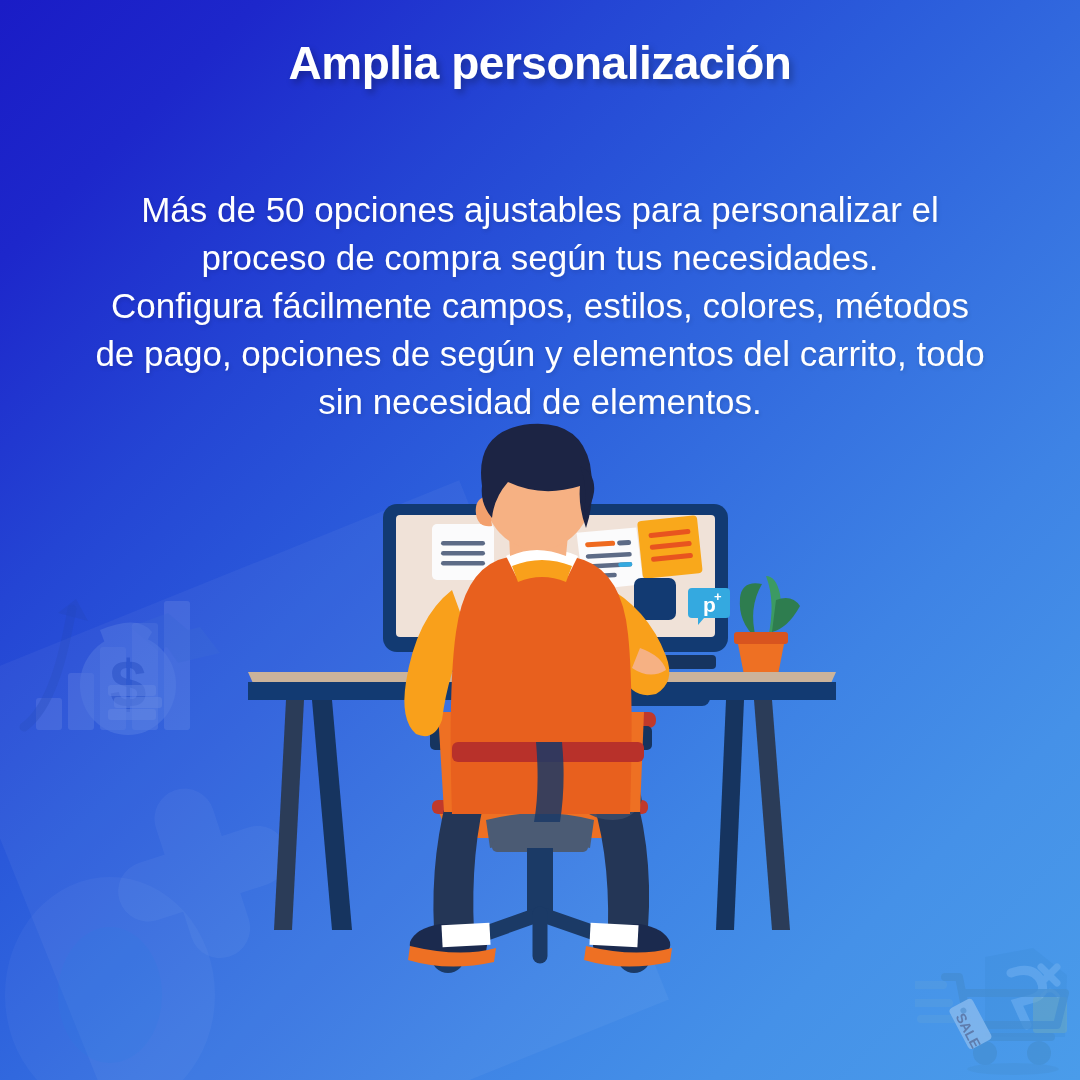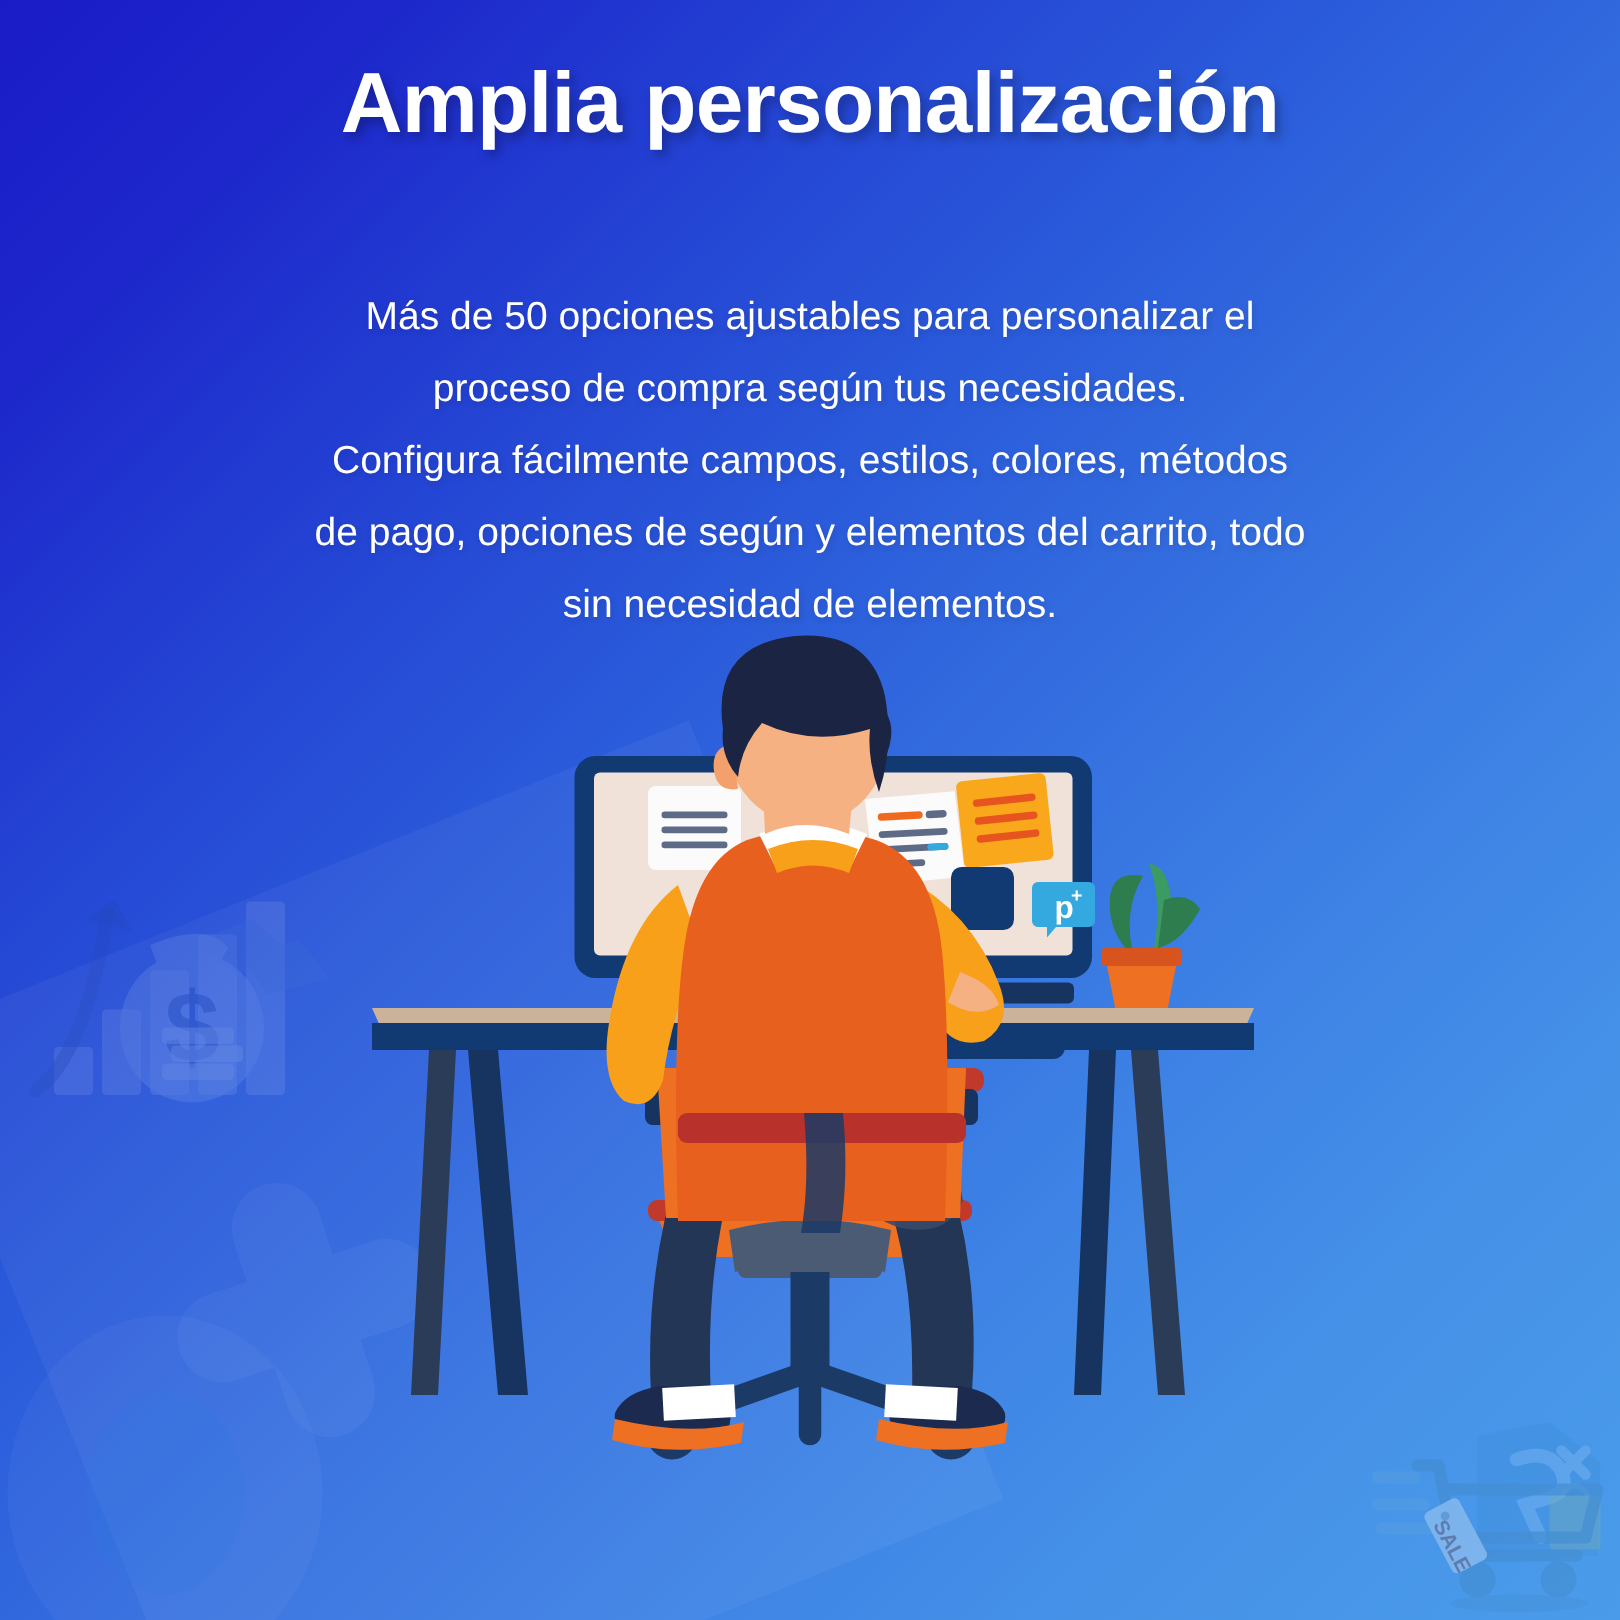--- a/index.html
+++ b/index.html
@@ -39,34 +39,34 @@
   .wm-ring   { left: 0px;   top: 875px; width: 220px; height: 240px; opacity: .24; }
   .wm-cart   { left: 915px; top: 945px; width: 170px; height: 140px; opacity: .34; }
 
   
   .title {
     position: absolute;
     left: 0; right: 0;
     top: 36px;
     text-align: center;
     color: #ffffff;
-    font-size: 57px;
+    font-size: 46px;
     font-weight: bold;
     letter-spacing: -0.5px;
     text-shadow: 3px 4px 7px rgba(0,0,0,0.28);
   }
   .body-copy {
     position: absolute;
     left: 50%;
     transform: translateX(-50%);
     top: 186px;
     width: 1000px;
     text-align: center;
     color: #ffffff;
-    font-size: 26px;
+    font-size: 35px;
     line-height: 48px;
     font-weight: normal;
     text-shadow: 1px 2px 4px rgba(0,0,0,0.13);
   }
   .body-copy .para { margin: 0; }
   .body-copy .para + .para { margin-top: 0px; }
 
   
   #illustration {
     position: absolute;

